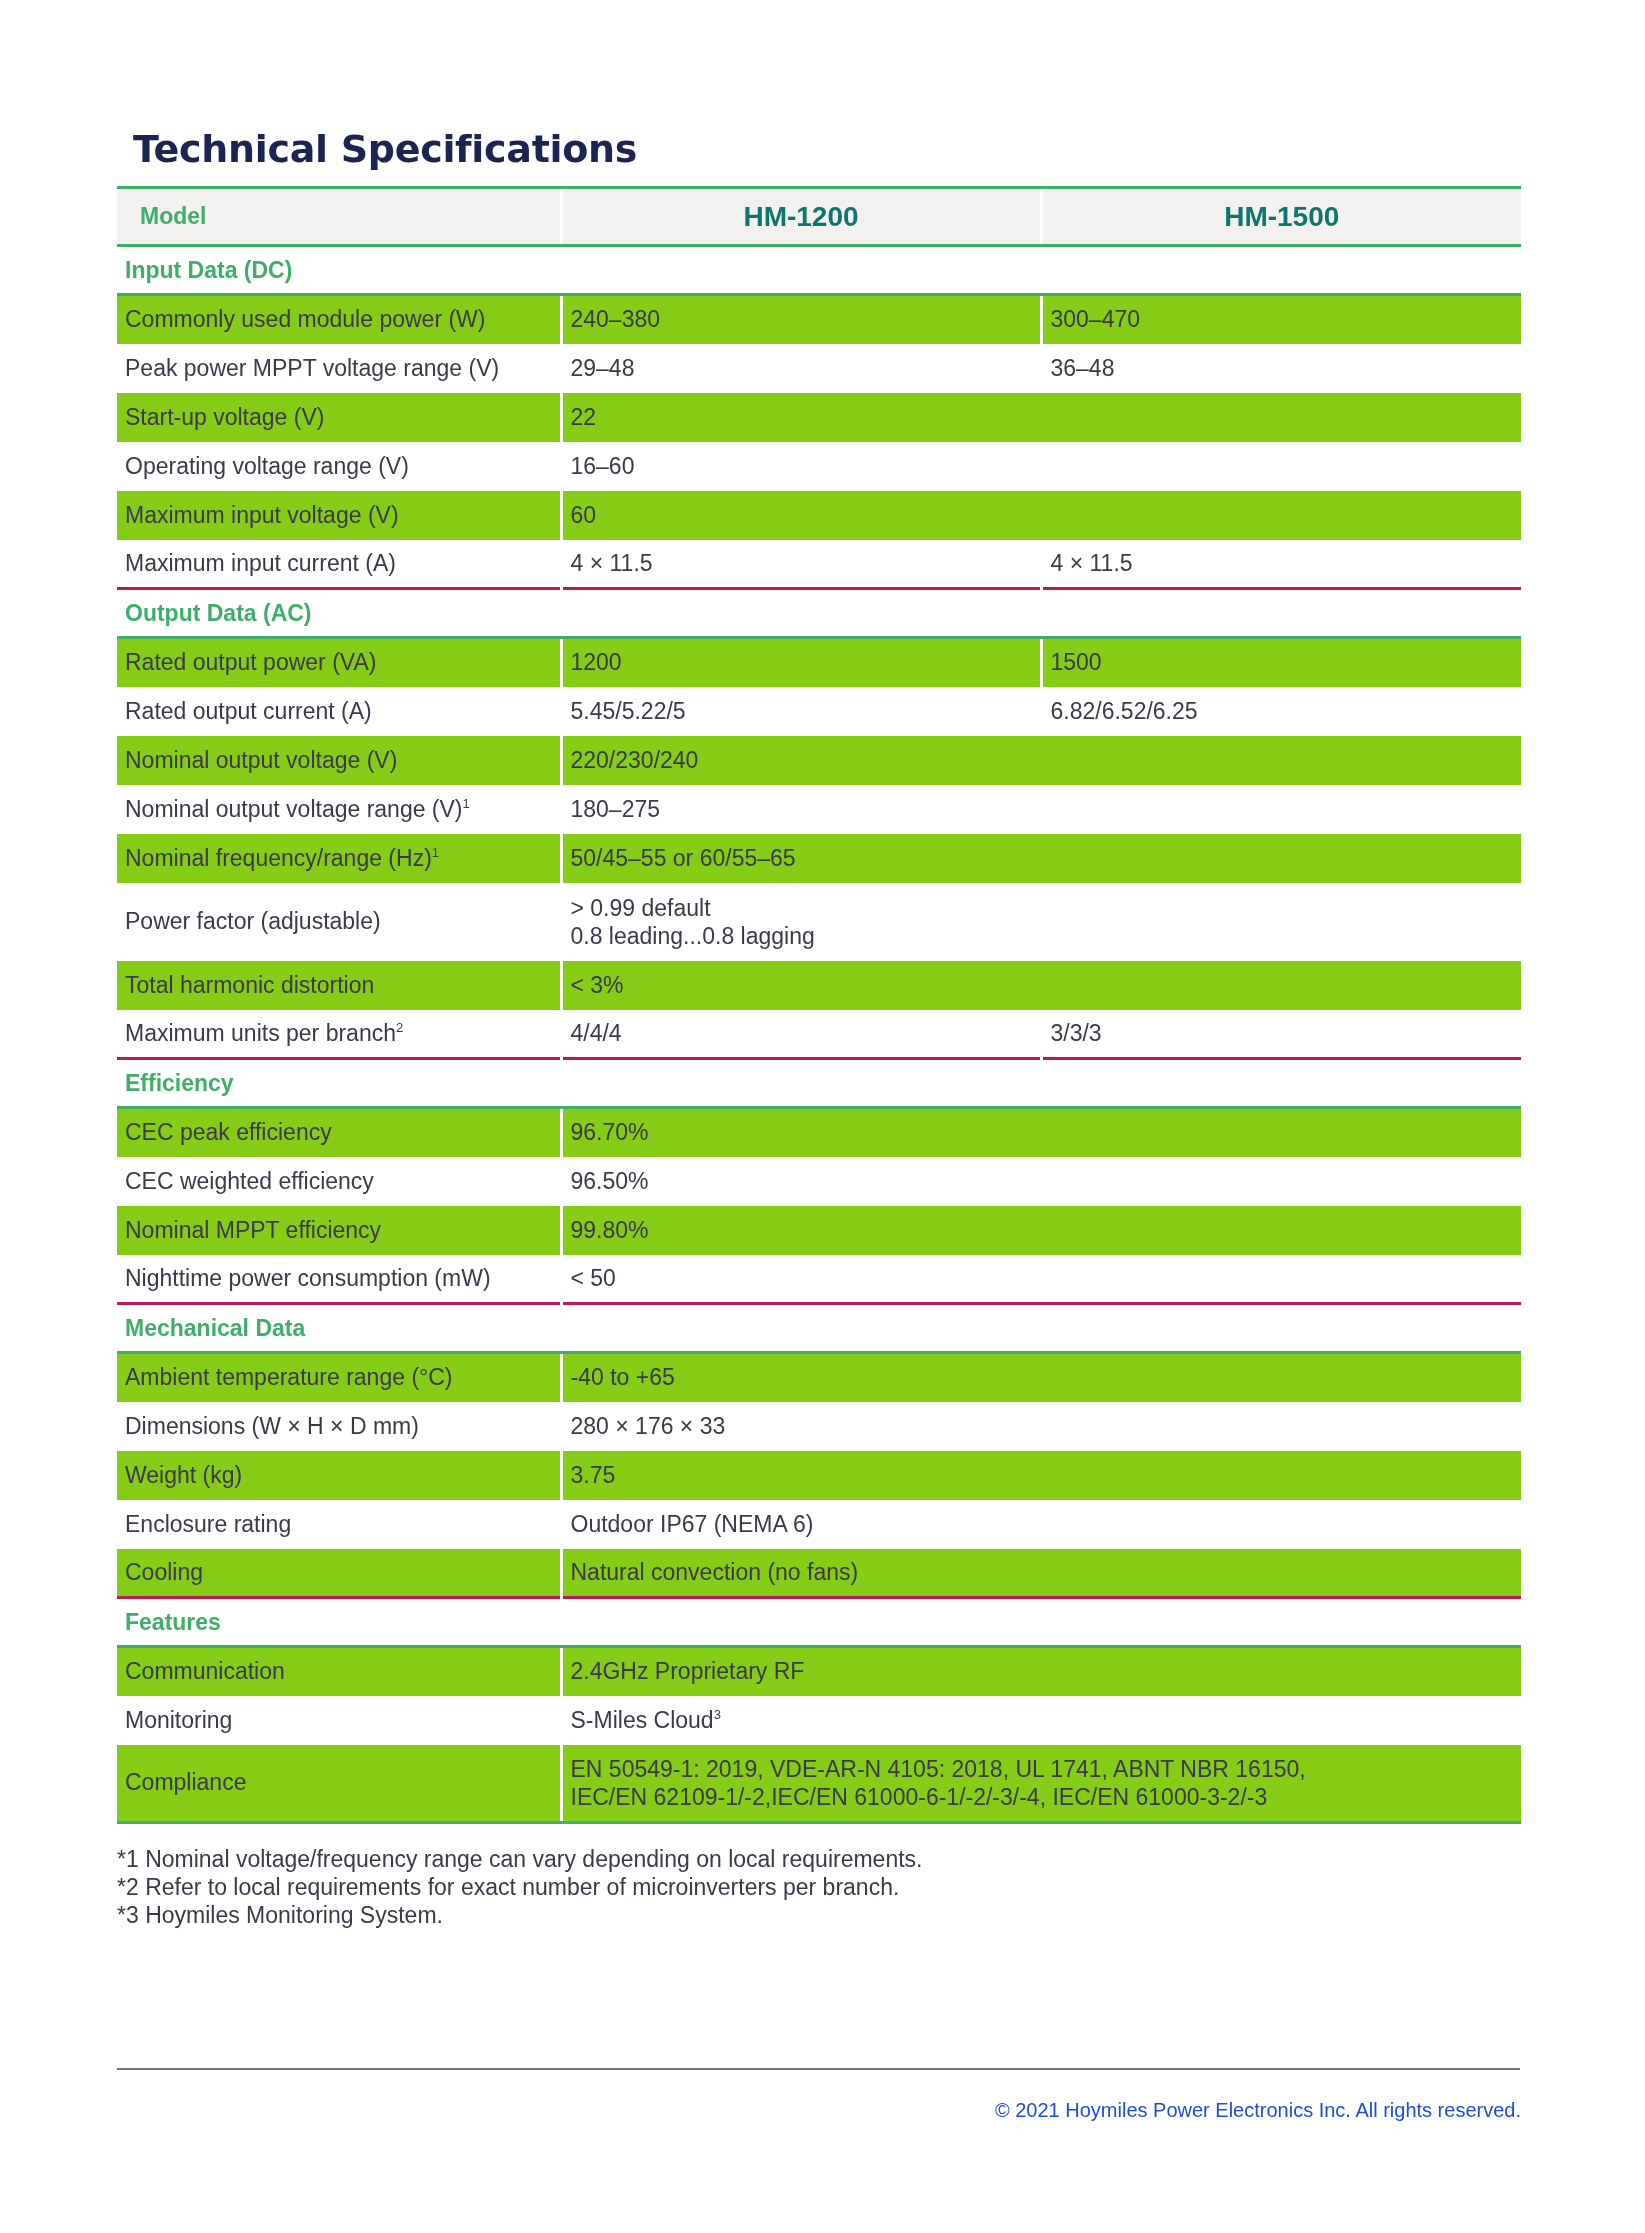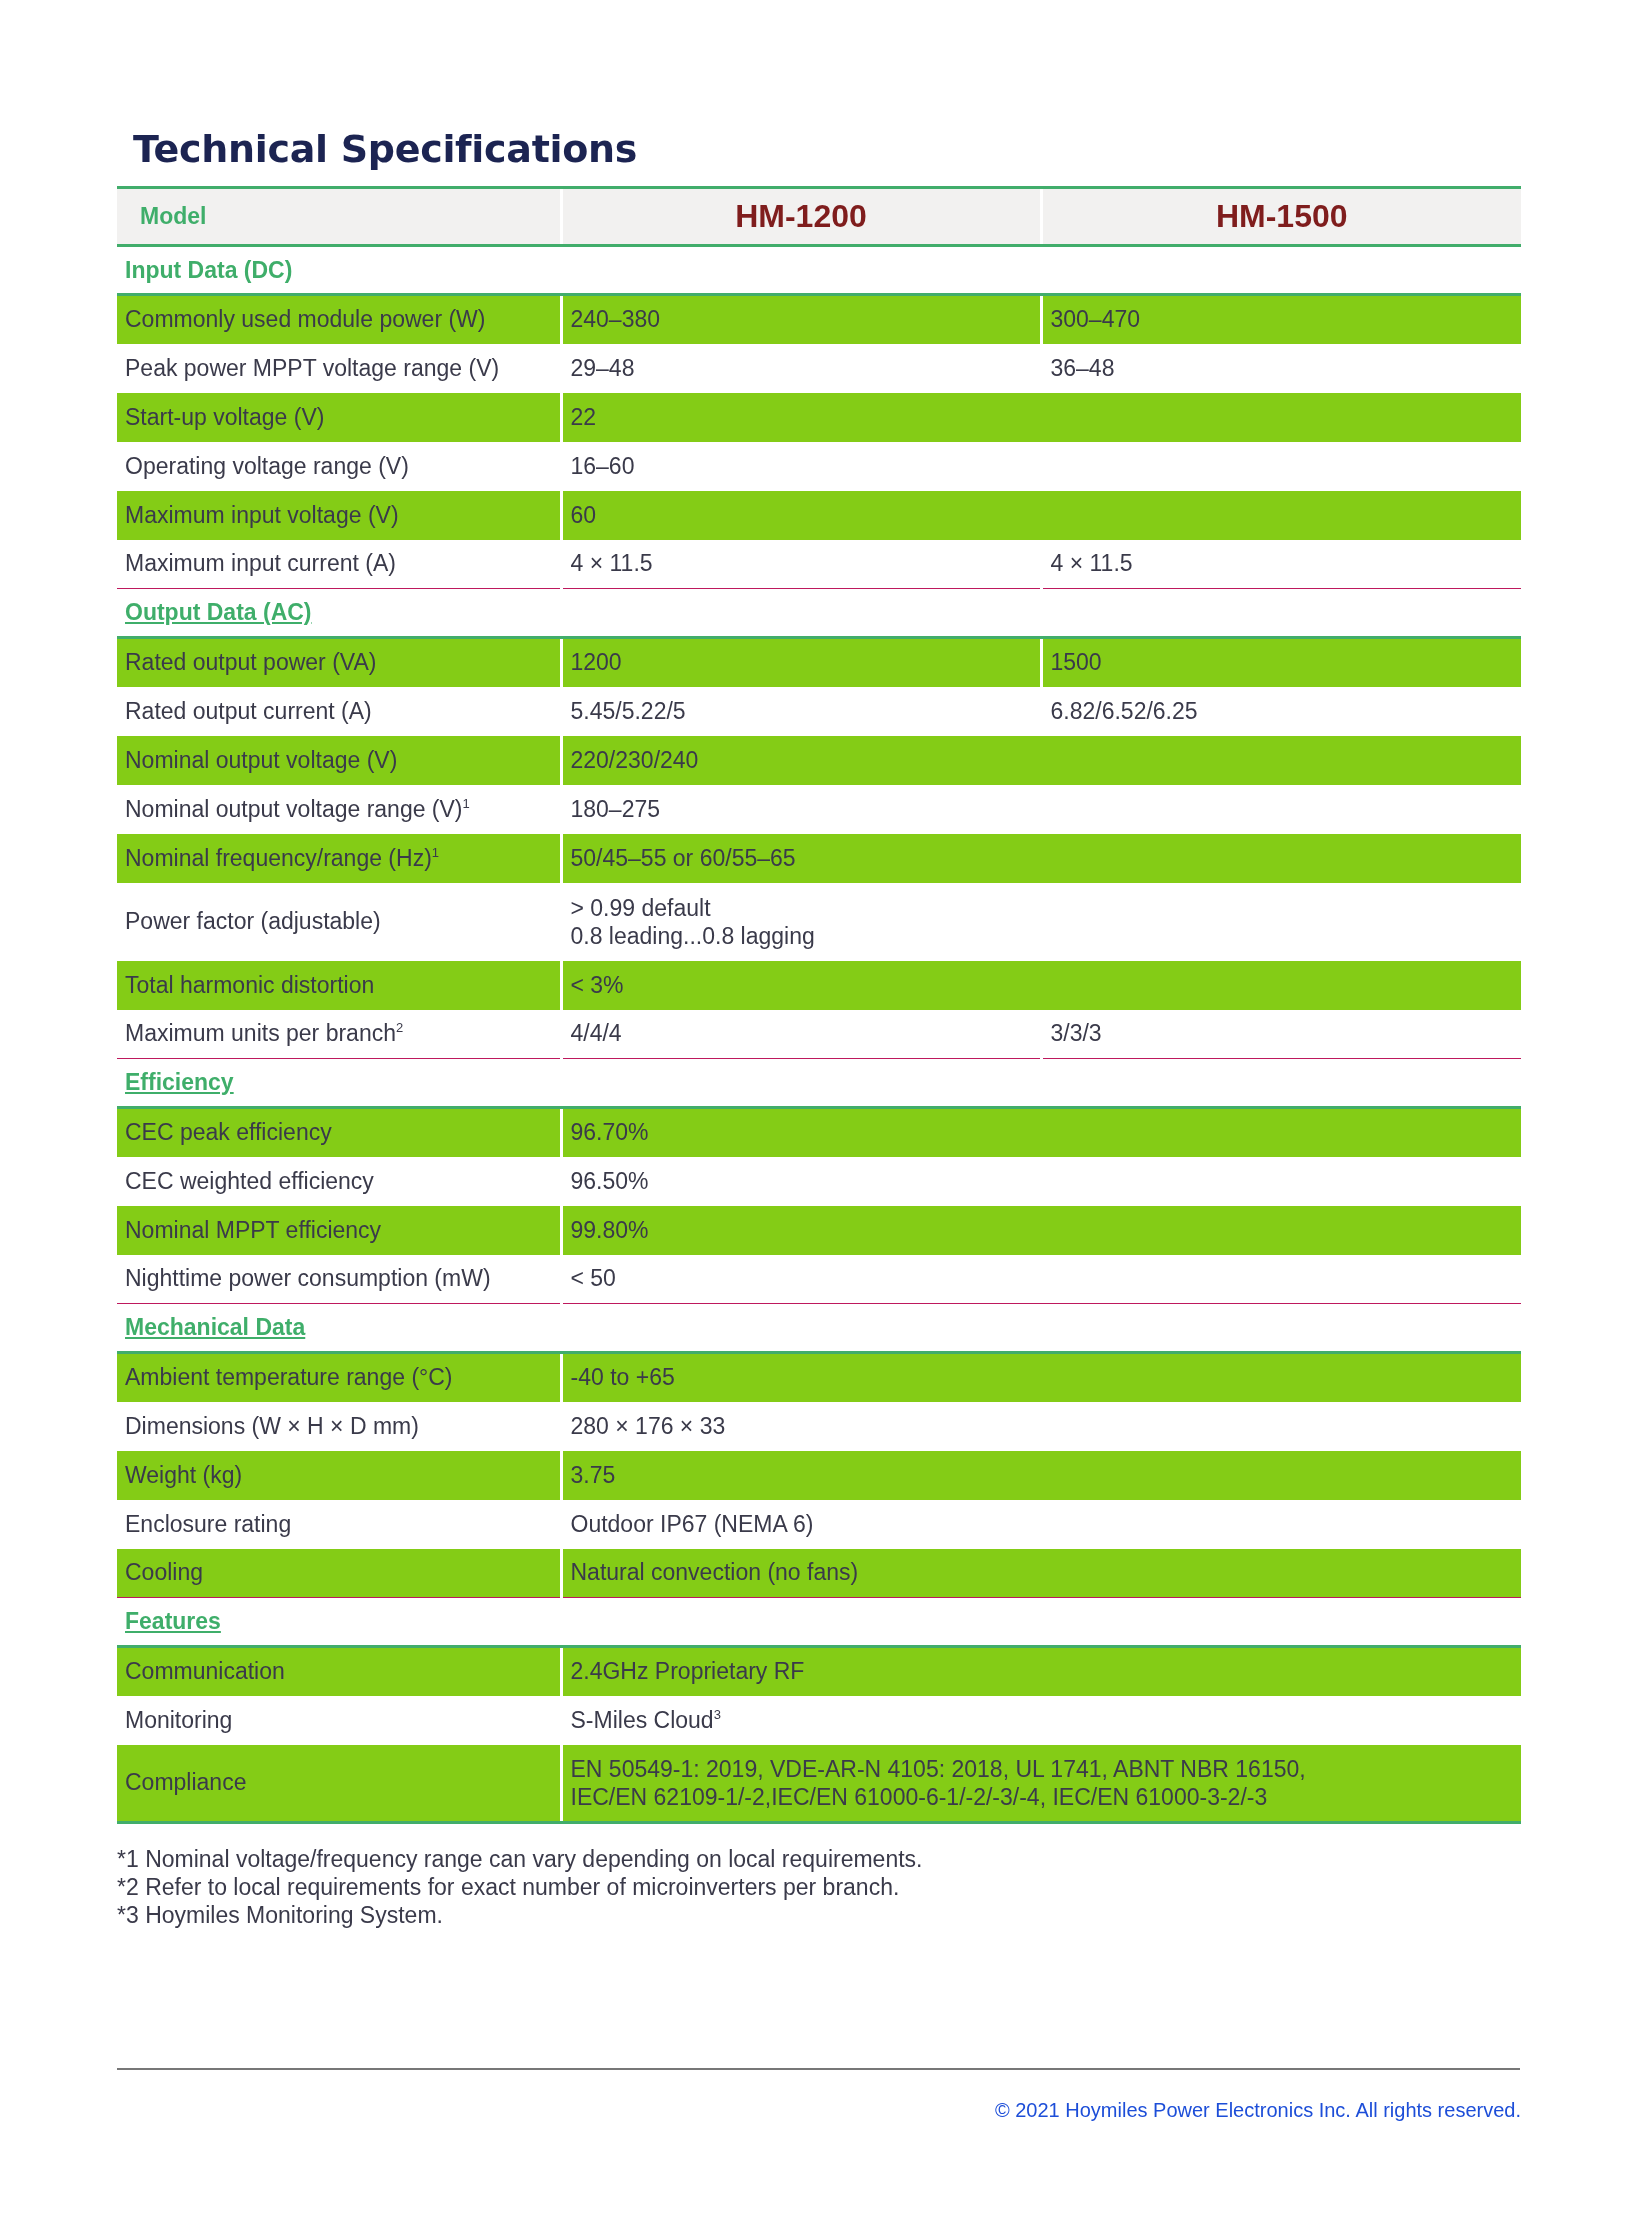--- a/index.html
+++ b/index.html
@@ -6,23 +6,23 @@
   body { width: 1646px; height: 2234px; position: relative; font-family: "Liberation Sans", "DejaVu Sans", sans-serif; color: #3a3a4a; }
   .page-title { position: absolute; left: 117px; top: 111px; margin: 16px; font-size: 38px; font-weight: bold; color: #1c2452; letter-spacing: -0.3px; font-family: "DejaVu Sans", sans-serif; }
   table.spec { position: absolute; left: 117px; top: 186px; width: 1403px; border-collapse: collapse; table-layout: fixed; }
   table.spec col.c-label { width: 444px; }
   table.spec col.c-a { width: 480px; }
   table.spec col.c-b { width: 480px; }
   table.spec td { font-size: 23px; height: 49px; padding: 0 8px; vertical-align: middle; color: #3a3a4a; box-sizing: border-box; }
   table.spec td.val { text-align: left; border-left: 3px solid #ffffff; }
   tr.header td { background: #f2f1f0; height: 58px; border-top: 3px solid #41ad6b; border-bottom: 3px solid #41ad6b; }
   tr.header td.model-label { color: #3fae6a; font-weight: bold; font-size: 23px; padding-left: 23px; }
-  tr.header td.model-name { color: #7f1d1d; font-weight: bold; font-size: 32px; text-align: center; border-left: 3px solid #ffffff; }
+  tr.header td.model-name { color: #0f766e; font-weight: bold; font-size: 28px; text-align: center; border-left: 3px solid #ffffff; }
   tr.section td { color: #3fae6a; font-weight: bold; height: 49px; border-bottom: 3px solid #41ad6b; background: #ffffff; }
-  tr.section.after td { border-top: 1px solid #be185d; text-decoration: underline; }
+  tr.section.after td { border-top: 3px solid #be185d; }
   tr.shade td { background: #84cc16; }
   tr.tall td { height: 78px; }
   tr.last td { border-bottom: 3px solid #41ad6b; }
   sup { font-size: 13px; vertical-align: super; line-height: 0; }
   .line { display: block; line-height: 28px; }
   .footnotes { position: absolute; left: 117px; top: 1845px; font-size: 23px; color: #3a3a4a; line-height: 28px; }
   .footnotes div { margin: 0; }
   .footer-rule { position: absolute; left: 117px; top: 2068px; width: 1403px; height: 2px; background: #777777; }
   .copyright { position: absolute; right: 125px; top: 2099px; font-size: 20px; color: #1d4ed8; }
 </style>

